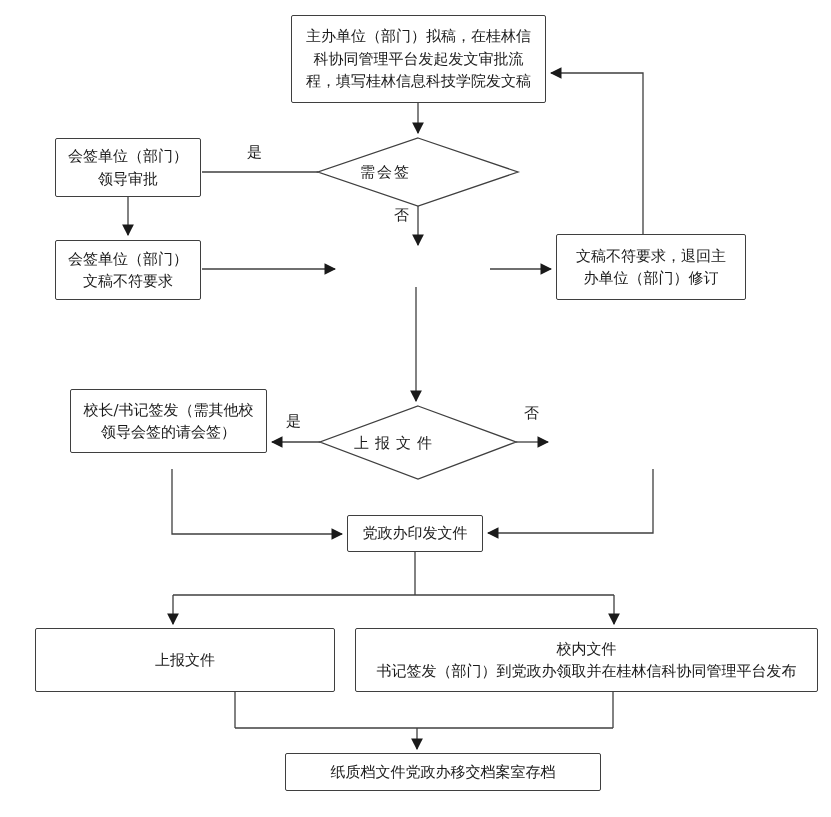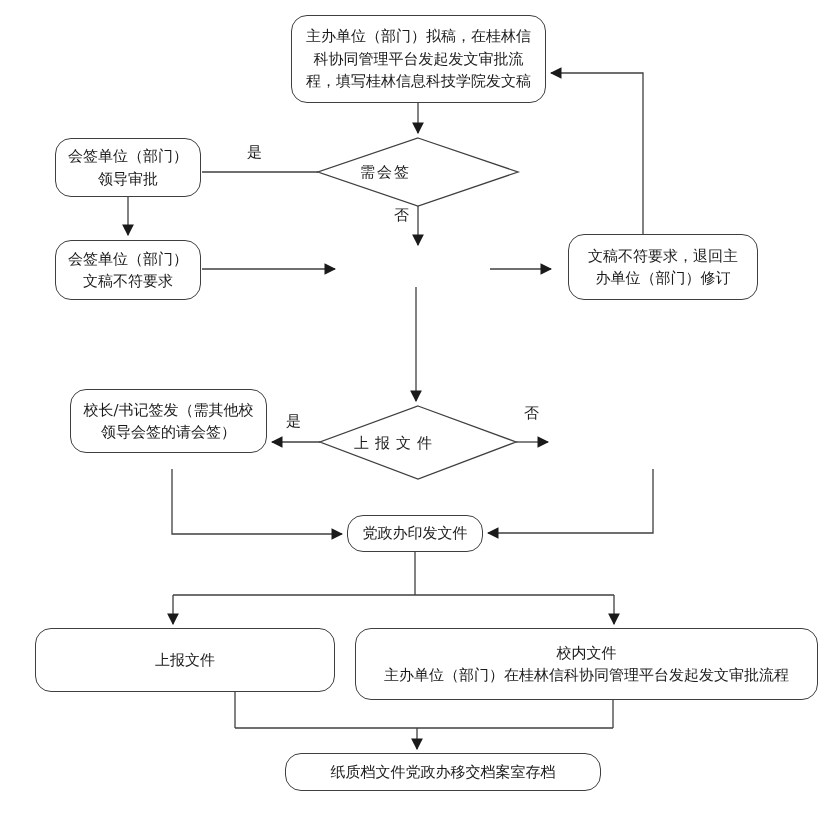--- a/index.html
+++ b/index.html
@@ -11,21 +11,21 @@
     font-family: "DejaVu Serif", "Liberation Serif", serif;
     color: #1a1a1a;
     overflow: hidden;
   }
   #wires { position: absolute; left: 0; top: 0; width: 831px; height: 817px; }
   .node {
     position: absolute;
     box-sizing: border-box;
     background: #ffffff;
     border: 1.4px solid #3f3f3f;
-    border-radius: 16px;
+    border-radius: 2px;
     display: flex;
     flex-direction: column;
     align-items: center;
     justify-content: center;
     text-align: center;
     font-size: 15px;
     line-height: 1.5;
     padding: 3px 12px;
   }
   .node span { display: block; }
@@ -107,44 +107,44 @@
     <span>会签单位（部门）</span>
     <span>领导审批</span>
   </div>
 
   <div class="node" style="left:55px; top:240px; width:146px; height:60px;">
     <span>会签单位（部门）</span>
     <span>文稿不符要求</span>
   </div>
 
 
-  <div class="node" style="left:556px; top:234px; width:190px; height:66px; padding:3px 13px;margin-left:12px;">
+  <div class="node" style="left:556px; top:234px; width:190px; height:66px; padding:3px 13px;">
     <span>文稿不符要求，退回主办单位（部门）修订</span>
   </div>
 
   <div class="diamond-label spaced" style="left:348px; top:434px; width:140px;">
     <span>上报文件</span>
   </div>
 
   <div class="node" style="left:70px; top:389px; width:197px; height:64px; padding:3px 11px;">
     <span>校长/书记签发（需其他校领导会签的请会签）</span>
   </div>
 
 
   <div class="node" style="left:347px; top:515px; width:136px; height:37px;">
     <span>党政办印发文件</span>
   </div>
 
   <div class="node" style="left:35px; top:628px; width:300px; height:64px;">
     <span>上报文件</span>
   </div>
 
-  <div class="node" style="left:355px; top:628px; width:463px; height:72px;">
+  <div class="node" style="left:355px; top:628px; width:463px; height:64px;">
     <span>校内文件</span>
-    <span>主办单位（部门）在桂林信科协同管理平台发起发文审批流程</span>
+    <span>书记签发（部门）到党政办领取并在桂林信科协同管理平台发布</span>
   </div>
 
   <div class="node" style="left:285px; top:753px; width:316px; height:38px;">
     <span>纸质档文件党政办移交档案室存档</span>
   </div>
 
   <span class="edge-label" style="left:247px; top:143px;">是</span>
   <span class="edge-label" style="left:394px; top:206px;">否</span>
   <span class="edge-label" style="left:286px; top:412px;">是</span>
   <span class="edge-label" style="left:524px; top:404px;">否</span>

